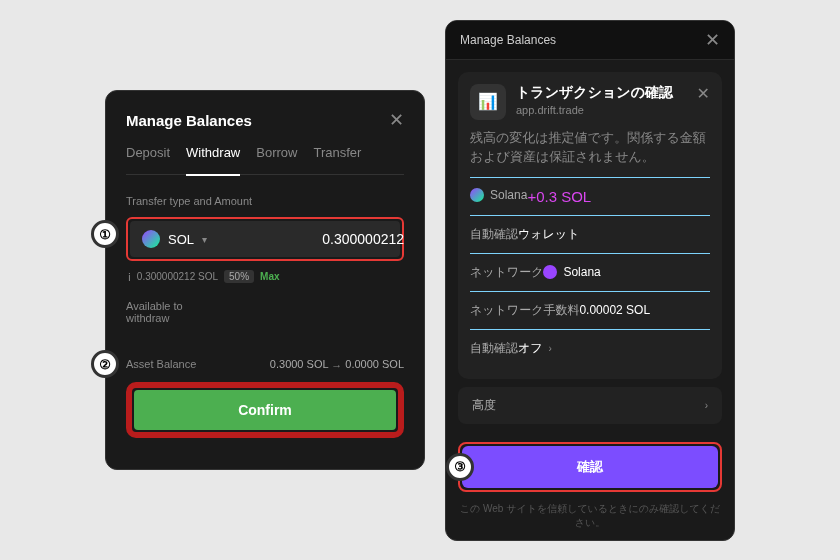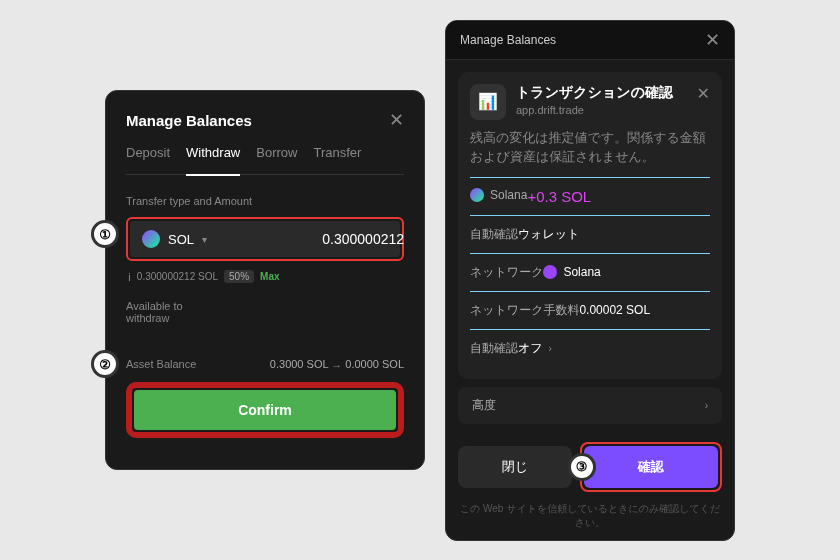--- a/index.html
+++ b/index.html
@@ -549,21 +549,20 @@
         </span>
       </div>
     </div>
 
     <div class="advanced-section">
       <span class="advanced-label">高度</span>
       <span class="chevron-right">›</span>
     </div>
 
     <div class="bottom-actions">
-      <button class="close-action-btn">閉じ</button>
 
       <div class="confirm-action-wrapper" style="position:relative;">
         
         <div class="step-circle" style="position:absolute;left:-14px;top:50%;transform:translateY(-50%);width:28px;height:28px;">
           <span>③</span>
         </div>
         <button class="confirm-action-btn">確認</button>
       </div>
     </div>
 

